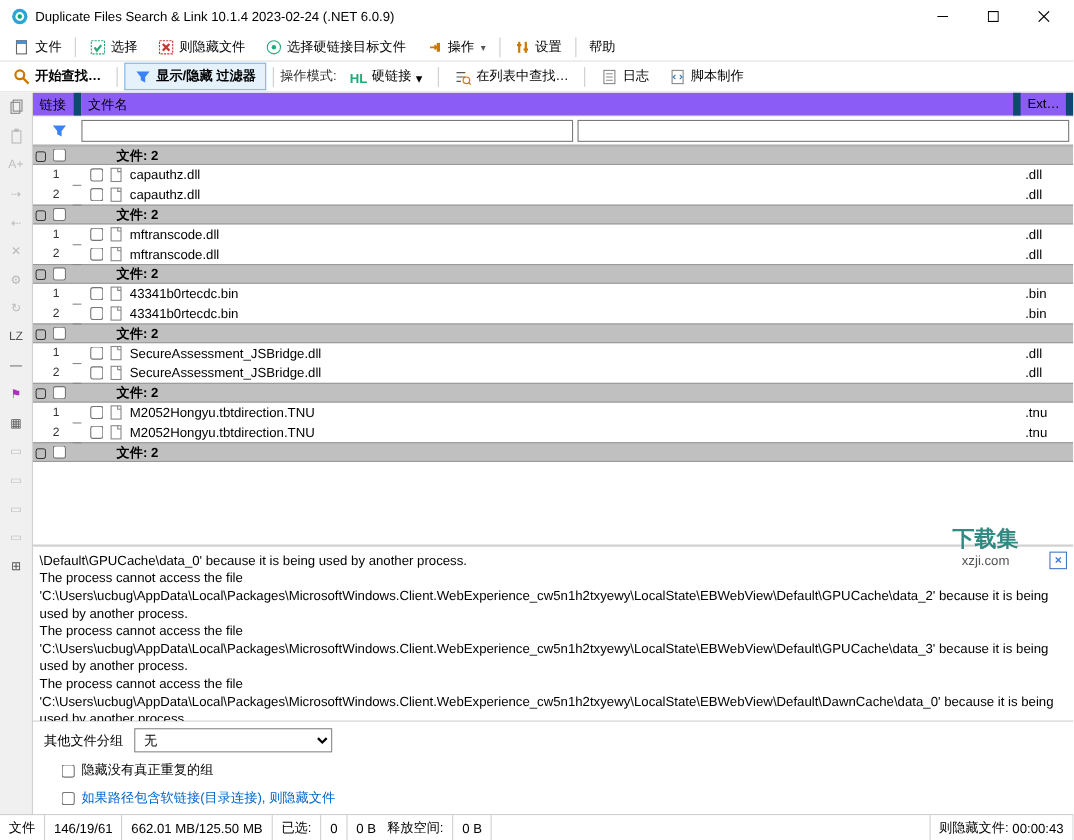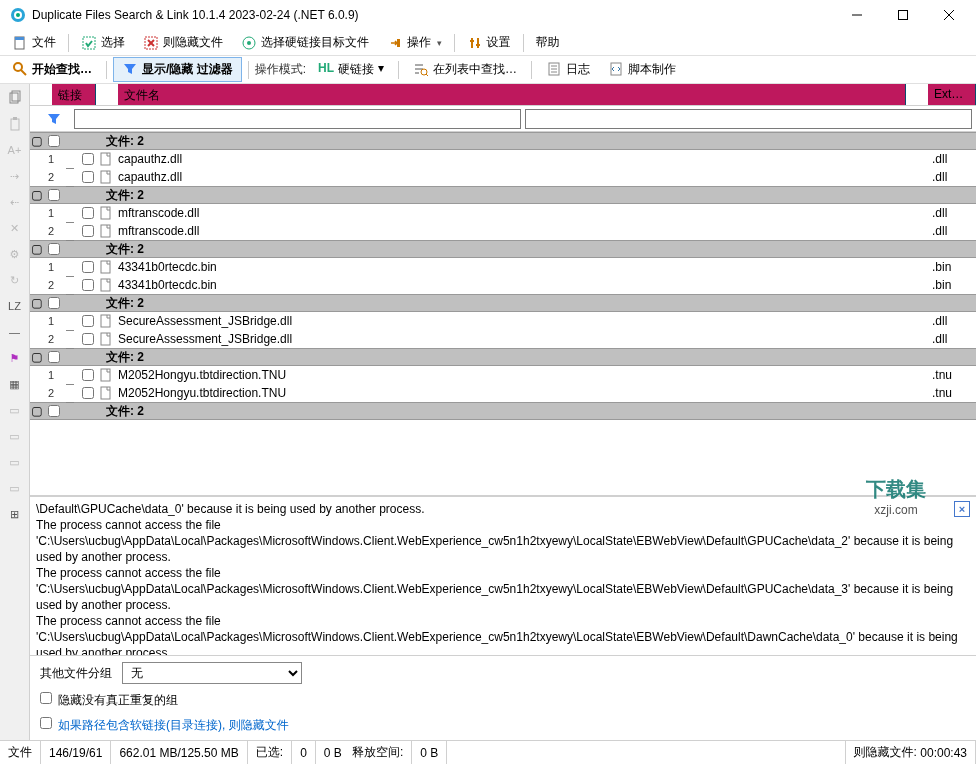--- a/index.html
+++ b/index.html
@@ -13,36 +13,36 @@
 .titlebar .win-btn { width: 46px; height: 30px; display: flex; align-items: center; justify-content: center; color: #000; }
 
 
 .menubar { height: 26px; display: flex; align-items: center; padding: 0 4px; border-bottom: 1px solid #e0e0e0; gap: 2px; }
 .menubar .menu-item { padding: 3px 8px; display: flex; align-items: center; gap: 4px; cursor: pointer; }
 .menubar .sep { width: 1px; height: 18px; background: #ccc; margin: 0 2px; }
 .menubar .dd { font-size: 9px; color: #555; margin-left: 2px; }
 
 
 .toolbar { height: 28px; display: flex; align-items: center; padding: 0 4px; border-bottom: 1px solid #e0e0e0; gap: 2px; }
-.toolbar .tool-btn { padding: 3px 8px; display: flex; align-items: flex-start; gap: 4px; cursor: pointer; }
+.toolbar .tool-btn { padding: 3px 8px; display: flex; align-items: flex-end; gap: 4px; cursor: pointer; }
 .toolbar .tool-btn.boxed { border: 1px solid #7eb4ea; background: #e5f1fb; font-weight: bold; }
 .toolbar .sep { width: 1px; height: 18px; background: #ccc; margin: 0 4px; }
 .toolbar .lbl { color: #333; }
 .toolbar-group { display: flex; align-items: center; gap: 4px; }
 
 
 .main { flex: 1; display: flex; overflow: hidden; }
 .sidebar { width: 30px; background: #f0f0f0; border-right: 1px solid #d0d0d0; display: flex; flex-direction: column; align-items: center; padding-top: 4px; gap: 6px; }
 .sidebar .side-btn { width: 20px; height: 20px; display: flex; align-items: center; justify-content: center; cursor: pointer; color: #555; font-size: 11px; }
 .sidebar .side-btn.disabled { color: #bbb; }
 .content { flex: 1; display: flex; flex-direction: column; overflow: hidden; }
 
 
 .table-header { display: flex; height: 22px; background: #fff; border-bottom: 1px solid #d0d0d0; }
-.th { border-right: 1px solid #0c4a6e; padding: 3px 6px; background: #be185d; font-size: 12px; margin-left: 22px; }
+.th { border-right: 7px solid #0c4a6e; padding: 3px 6px; background: #8b5cf6; font-size: 12px; }
 .th.link { width: 44px; }
 .th.fn { flex: 1; }
 .th.ext { width: 48px; }
 
 
 .filter-row { display: flex; height: 26px; align-items: center; padding: 2px 4px; border-bottom: 1px solid #d0d0d0; background:#fff; }
 .filter-row .funnel { width: 40px; display:flex; justify-content:center; }
 .filter-row input { flex: 1; height: 20px; border: 1px solid #7a7a7a; padding: 0 4px; font-size: 12px; }
 .filter-row .ext-input { width: 44px; margin-left: 4px; }
 
@@ -69,21 +69,21 @@
 .log-panel .log-close { position: absolute; right: 6px; top: 4px; width: 16px; height: 16px; background: #fff; border: 1px solid #4477cc; color: #4477cc; display: flex; align-items: center; justify-content: center; font-weight: bold; cursor: pointer; font-size: 11px; }
 
 .watermark { position: absolute; right: 50px; top: 476px; pointer-events:none; opacity: 0.85; }
 .watermark .wm-text { color: #0f766e; font-size: 20px; font-weight: bold; text-shadow: 0 0 2px #fff; }
 .watermark .wm-url { color: #333; font-size: 12px; display:block; text-align:center; }
 
 
 .bottom-controls { padding: 6px 10px; border-top: 1px solid #d0d0d0; display: flex; flex-direction: column; gap: 8px; }
 .bottom-controls .row { display: flex; align-items: center; gap: 10px; }
 .bottom-controls select { height: 22px; width: 180px; border: 1px solid #888; padding: 0 4px; font-size: 12px; background:#fff; }
-.bottom-controls label { display: flex; align-items: flex-start; gap: 6px; cursor: pointer; }
+.bottom-controls label { display: flex; align-items: center; gap: 6px; cursor: pointer; margin-left: 16px; }
 .bottom-controls .link-label { color: #0066cc; }
 
 
 .statusbar { height: 24px; border-top: 1px solid #d0d0d0; display: flex; align-items: stretch; font-size: 12px; }
 .statusbar .cell { border-right: 1px solid #d0d0d0; padding: 4px 8px; display: flex; align-items: center; }
 .statusbar .cell.flex { flex: 1; }
 
 .icon-svg { width: 16px; height: 16px; flex-shrink: 0; }
 </style>
 </head>

